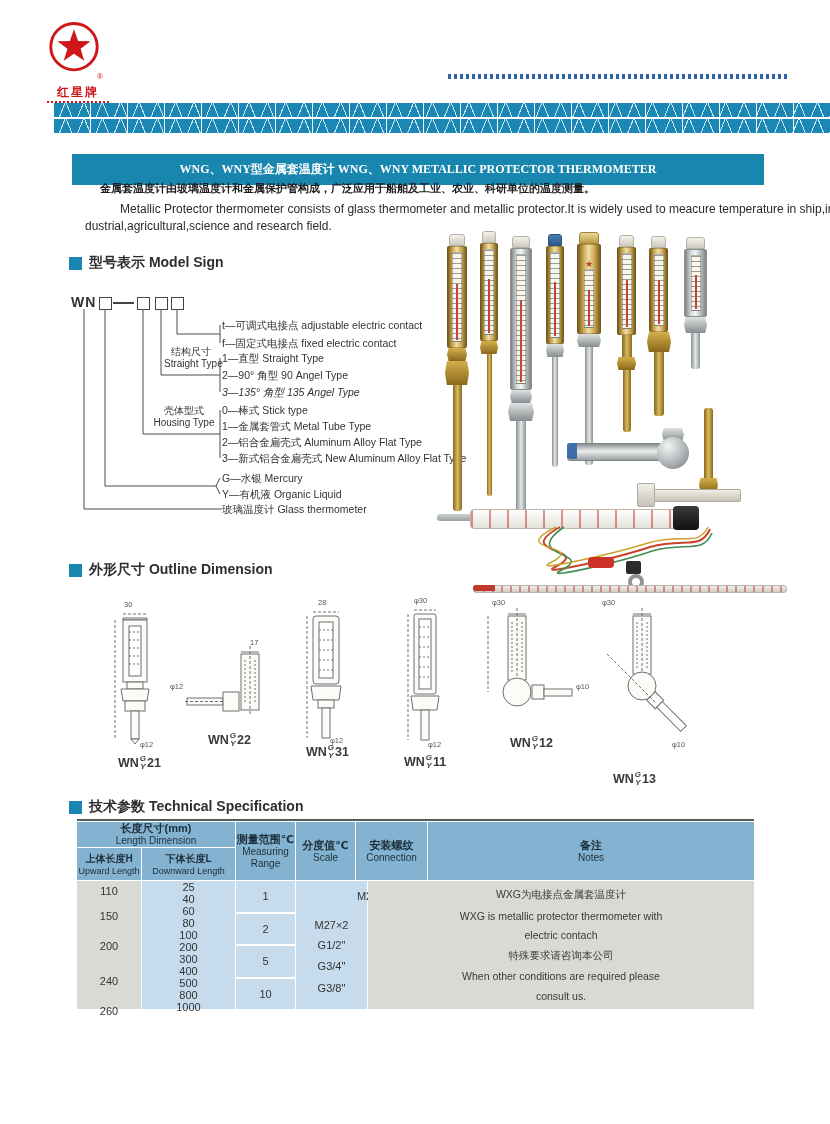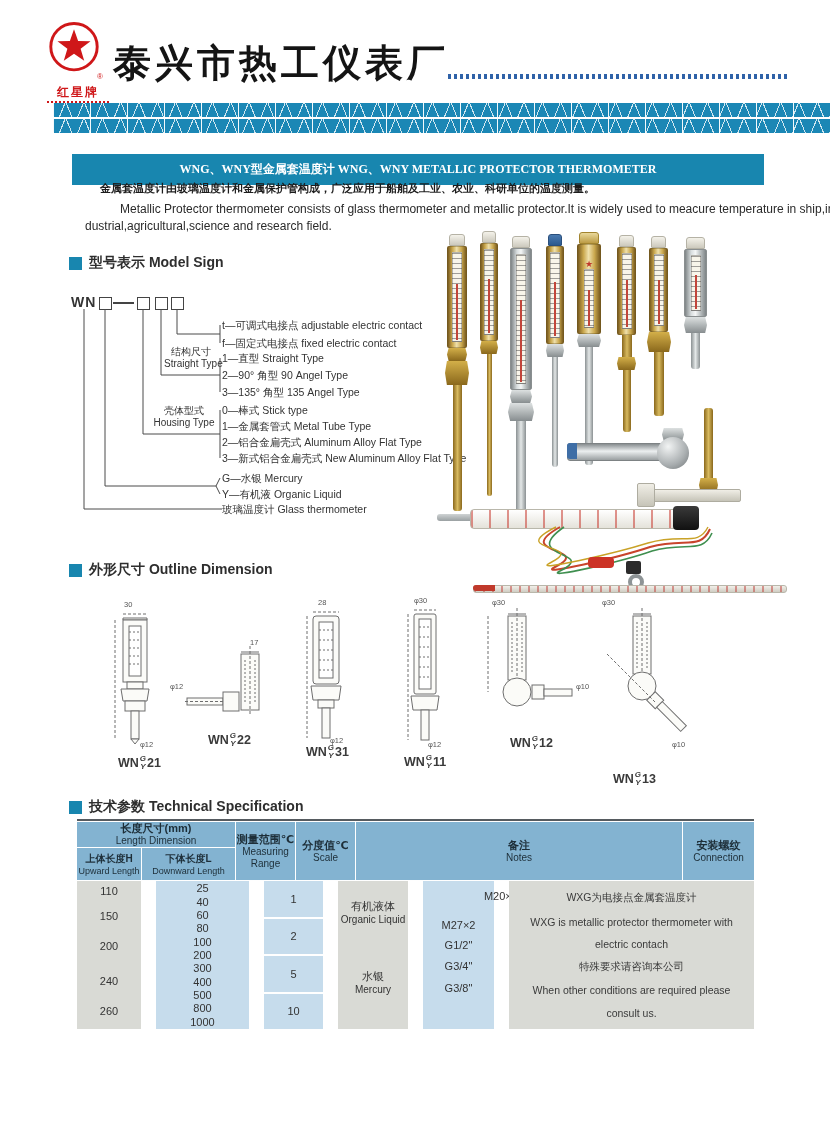--- a/index.html
+++ b/index.html
@@ -78,21 +78,21 @@
 
   
   .spec{position:absolute;left:77px;top:819px;width:677px;border-top:2px solid #565b60;background:#fff;}
   .hd-cn{font-size:11px;font-weight:bold;color:#1d2e38;line-height:13px;}
   .hd-en{font-size:10px;color:#1d2e38;line-height:12px;}
   .spec-head{display:flex;gap:1px;height:58px;margin-top:1px;}
   .hcell{background:#83b3d1;display:flex;flex-direction:column;align-items:center;justify-content:center;text-align:center;}
   .lenwrap{width:158px;display:flex;flex-direction:column;gap:1px;}
   .lenwrap .top{height:25px;}
   .lenwrap .bot{flex:1;display:flex;gap:1px;}
-  .spec-body{display:flex;gap:15px;height:148px;margin-top:1px;font-size:11px;color:#333;justify-content:flex-end;}
+  .spec-body{display:flex;gap:1px;height:128px;margin-top:1px;font-size:11px;color:#333;justify-content:flex-end;}
   .bcol{position:relative;text-align:center;}
   .bgray{background:#d9dad5;}
   .bblue{background:#c6dcec;}
   .bcol .v{position:absolute;left:0;width:100%;line-height:13px;}
   .evenly{display:flex;flex-direction:column;justify-content:space-evenly;}
   .grp{flex:1;display:flex;flex-direction:column;justify-content:space-evenly;}
   .grp.bb{border-bottom:2px solid #fff;}
   .grpc{flex:1;display:flex;align-items:center;justify-content:center;}
   .grpc.bb{border-bottom:2px solid #fff;}
   .liq{position:absolute;left:0;width:100%;line-height:14px;}
@@ -104,21 +104,20 @@
 <div class="page">
 
   <div class="logo">
     <svg width="58" height="58" viewBox="0 0 100 100">
       <circle cx="50" cy="46" r="40" fill="none" stroke="#cf1719" stroke-width="5"></circle>
       <polygon fill="#cf1719" points="50,16 57.1,36.3 78.5,36.7 61.4,49.7 67.6,70.3 50,58 32.4,70.3 38.6,49.7 21.5,36.7 42.9,36.3"></polygon>
     </svg>
     <span class="regmark">®</span>
     <div class="brand">红星牌</div>
   </div>
-  <div class="company">泰兴市热工仪表厂</div>
   <div class="dotline"></div>
 
   <div class="banner">
     <div class="row lat"></div>
       <div class="row lat"></div>
   </div>
 
   <div class="titlebar">WNG、WNY型金属套温度计 WNG、WNY METALLIC PROTECTOR THERMOMETER</div>
 
   <div class="intro-cn">金属套温度计由玻璃温度计和金属保护管构成，广泛应用于船舶及工业、农业、科研单位的温度测量。</div>
@@ -149,21 +148,21 @@
 
   <div class="tree-label" style="top:319px;">t—可调式电接点 adjustable electric contact</div>
   <div class="tree-label" style="top:337px;">f—固定式电接点 fixed electric contact</div>
 
   <div class="tree-group" style="left:164px;top:346px;width:54px;">
     <div>结构尺寸</div>
       <div>Straight Type</div>
   </div>
   <div class="tree-label" style="top:352px;">1—直型 Straight Type</div>
   <div class="tree-label" style="top:369px;">2—90° 角型 90 Angel Type</div>
-  <div class="tree-label" style="top:386px;">3—135° 角型 135 Angel Type</div>
+  <div class="tree-label" style="top:386px;font-style:italic;">3—135° 角型 135 Angel Type</div>
 
   <div class="tree-group" style="left:150px;top:405px;width:68px;">
     <div>壳体型式</div>
       <div>Housing Type</div>
   </div>
   <div class="tree-label" style="top:404px;">0—棒式 Stick type</div>
   <div class="tree-label" style="top:420px;">1—金属套管式 Metal Tube Type</div>
   <div class="tree-label" style="top:436px;">2—铝合金扁壳式 Aluminum Alloy Flat Type</div>
   <div class="tree-label" style="top:452px;">3—新式铝合金扁壳式 New Aluminum Alloy Flat Type</div>
 
@@ -450,27 +449,27 @@
       </div>
       <div class="hcell" style="width:59px;">
         <div class="hd-cn">测量范围℃</div>
         <div class="hd-en">Measuring</div>
         <div class="hd-en">Range</div>
       </div>
       <div class="hcell" style="width:59px;">
         <div class="hd-cn">分度值℃</div>
         <div class="hd-en">Scale</div>
       </div>
+      <div class="hcell" style="width:71px;">
+        <div class="hd-cn">安装螺纹</div>
+        <div class="hd-en">Connection</div>
+      </div>
       <div class="hcell" style="flex:1;">
         <div class="hd-cn">备注</div>
         <div class="hd-en">Notes</div>
-      </div>
-      <div class="hcell" style="width:71px;">
-        <div class="hd-cn">安装螺纹</div>
-        <div class="hd-en">Connection</div>
       </div>
     </div>
 
     <div class="spec-body">
       <div class="bcol bgray" style="width:64px;">
         <span class="v" style="top:4px;">110</span>
         <span class="v" style="top:29px;">150</span>
         <span class="v" style="top:59px;">200</span>
         <span class="v" style="top:94px;">240</span>
         <span class="v" style="top:124px;">260</span>
@@ -487,30 +486,20 @@
         <span>500</span>
           <span>800</span>
         <span>1000</span>
       </div>
       <div class="bcol bblue" style="width:59px;display:flex;flex-direction:column;">
         <div class="grpc bb">1</div>
         <div class="grpc bb">2</div>
         <div class="grpc bb">5</div>
         <div class="grpc">10</div>
       </div>
-      <div class="bcol bgray" style="width:70px;">
-        <div class="liq" style="top:18px;">
-            <div>有机液体</div>
-            <div style="font-size:10px;">Organic Liquid</div>
-          </div>
-        <div class="liq" style="top:88px;">
-            <div>水银</div>
-            <div style="font-size:10px;">Mercury</div>
-          </div>
-      </div>
       <div class="bcol bblue" style="width:71px;">
         <span class="v" style="top:9px;margin-left:47px;">M20×1.5</span>
         <span class="v" style="top:38px;">M27×2</span>
         <span class="v" style="top:58px;">G1/2"</span>
         <span class="v" style="top:79px;">G3/4"</span>
         <span class="v" style="top:101px;">G3/8"</span>
       </div>
       <div class="bcol bgray evenly notes-col" style="flex:1;">
         <span>WXG为电接点金属套温度计</span>
         <span>WXG is metallic protector thermometer with</span>

